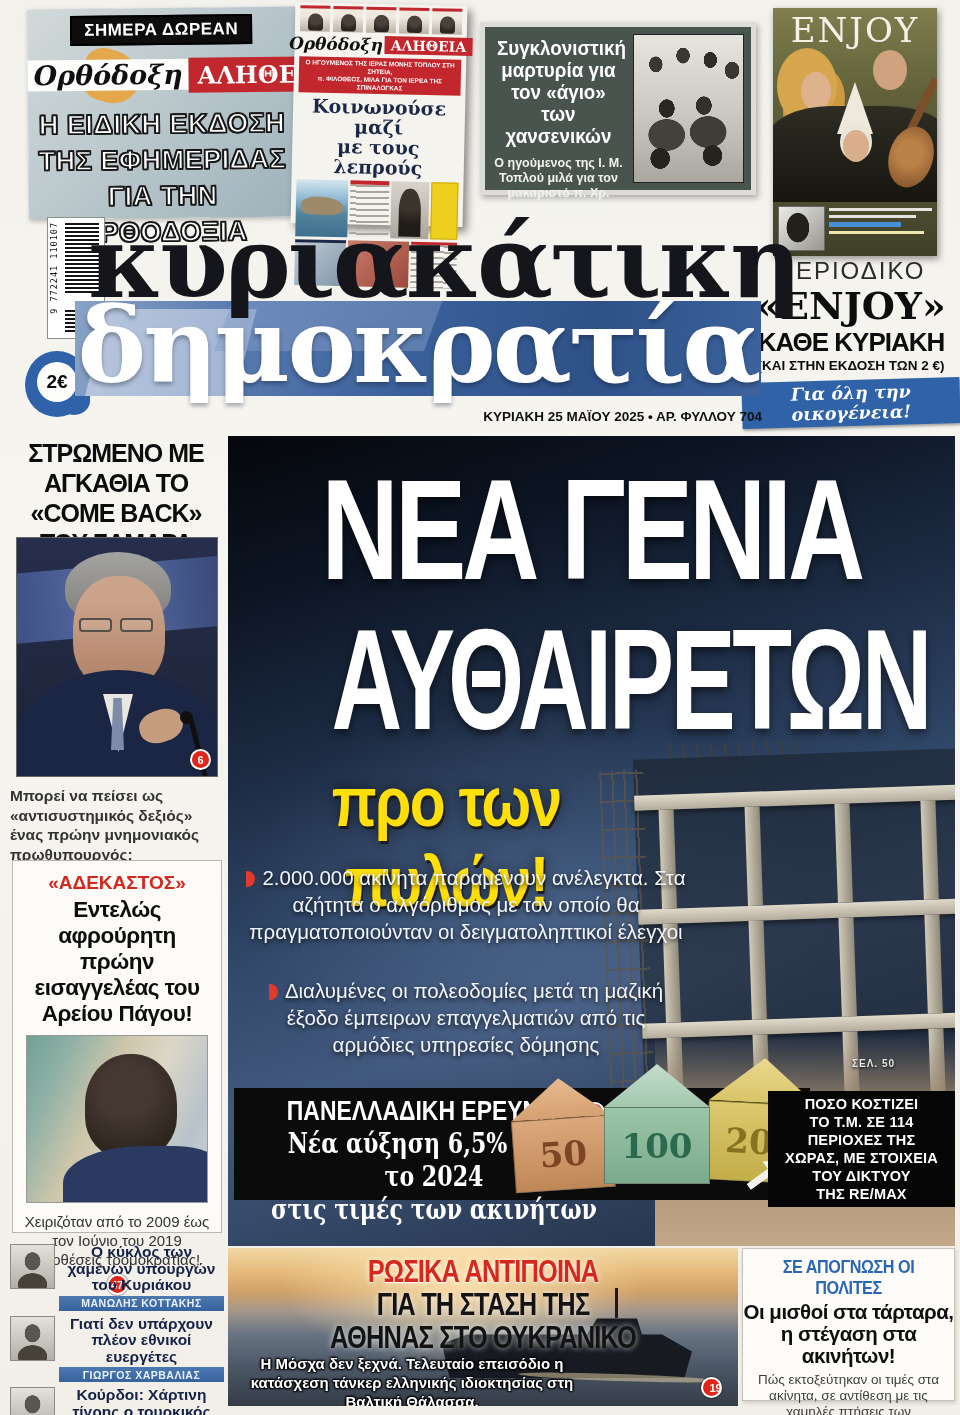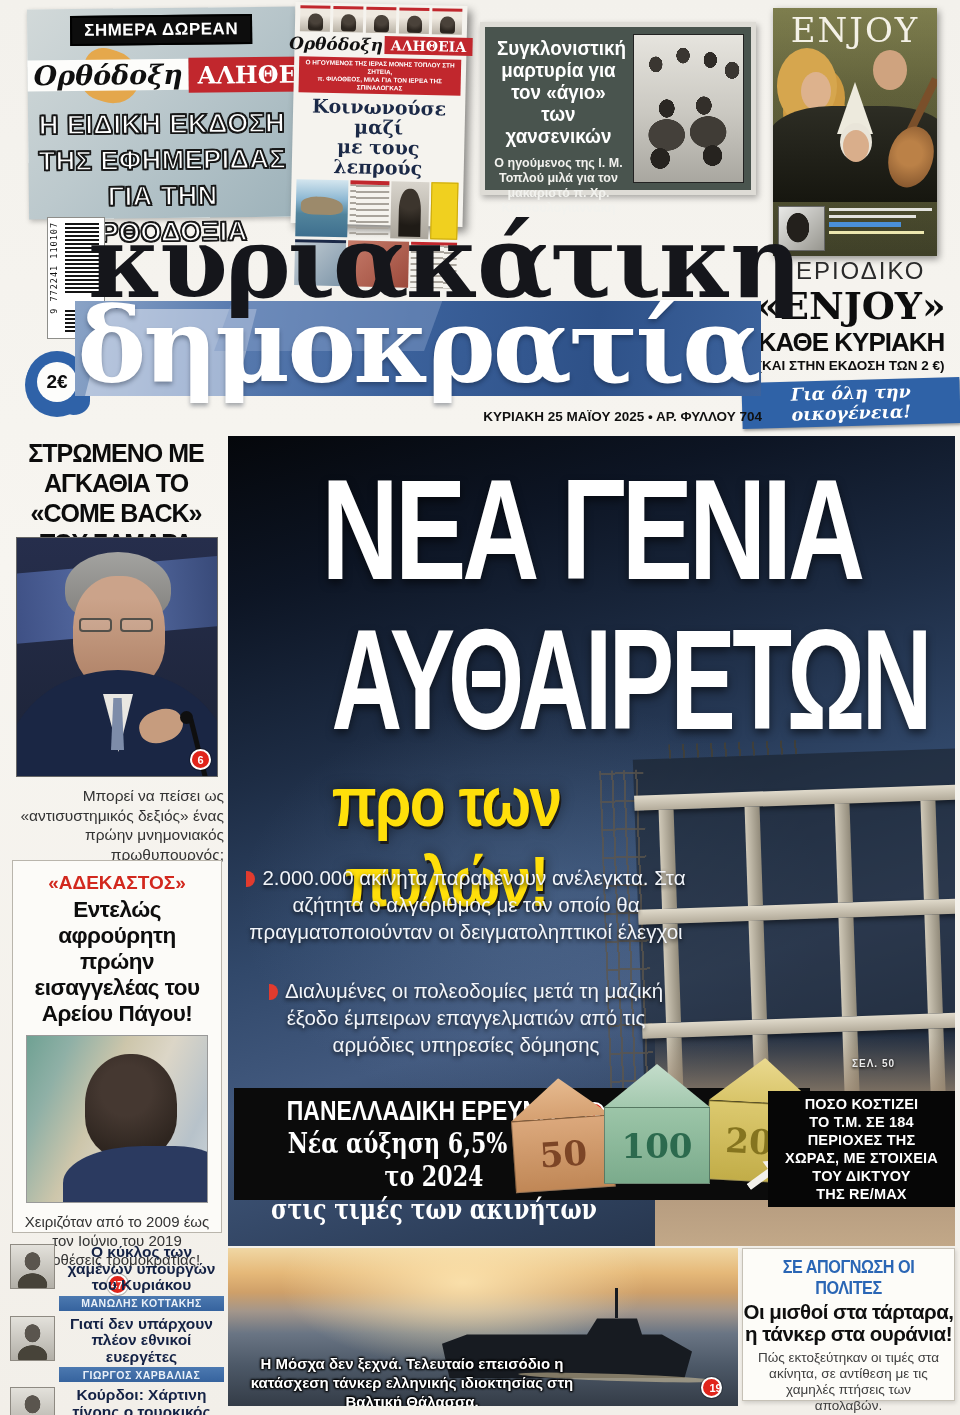--- a/index.html
+++ b/index.html
@@ -155,22 +155,22 @@
   .lens { position:absolute; top:80px; width:33px; height:14px; border:2.5px solid #53504a; border-radius:4px; background:rgba(255,255,255,.12); }
   .lensL { left:62px; } .lensR { left:103px; }
   .sam-suit { position:absolute; left:-12px; bottom:-14px; width:226px; height:120px; background:#1a2644;
               border-radius:55% 55% 0 0 / 90% 90% 0 0; }
   .sam-shirt { position:absolute; left:86px; bottom:24px; width:30px; height:58px; background:#e9e7e2;
                clip-path:polygon(0 0,100% 0,52% 100%); }
   .sam-tie { position:absolute; left:94px; bottom:26px; width:13px; height:52px; background:#7d8ca9; clip-path:polygon(18% 0,82% 0,100% 100%,0 100%); }
   .sam-hand { position:absolute; right:34px; bottom:34px; width:44px; height:32px; background:#c69c7e; border-radius:45%; transform:rotate(-18deg); }
   .sam-mic { position:absolute; right:16px; bottom:-6px; width:5px; height:64px; background:#0f0f0f; transform:rotate(-14deg); }
   .sam-micH { position:absolute; right:24px; bottom:52px; width:13px; height:13px; background:#0f0f0f; border-radius:50%; }
-  .sam-cap { position:absolute; left:10px; top:786px; width:214px; text-align:right;
-             font-size:15.5px; line-height:19.5px; color:#333; font-weight:400; }
+  .sam-cap { position:absolute; left:10px; top:786px; width:214px; text-align:left;
+             font-size:15.5px; line-height:19.5px; color:#333; font-weight:700; }
 
   .adk { position:absolute; left:12px; top:860px; width:210px; height:373px; background:#fcfbf8;
          border:1px solid #b9b5ac; text-align:center; }
   .adk-label { margin-top:11px; color:#d2281e; font-weight:bold; font-size:19px; }
   .adk-h { font-weight:bold; font-size:22.5px; line-height:26px; letter-spacing:-.5px; color:#0d0d0d; margin:3px 6px 0; }
   .adk-photo { position:relative; width:182px; height:168px; margin:8px auto 0; border:1px solid #999; overflow:hidden;
                background:linear-gradient(115deg,#6fa193 0%,#8fb0a6 18%,#cdc6ab 40%,#dcd6c7 58%,#b7c2ca 82%,#cfd6da 100%); }
   .adk-head { position:absolute; left:58px; top:18px; width:92px; height:104px;
               background:radial-gradient(circle at 45% 35%,#453831 30%,#2e251f 75%); border-radius:48% 48% 40% 40%; }
   .adk-sh { position:absolute; left:36px; bottom:-18px; width:160px; height:74px; background:#2b3a60; border-radius:50% 30% 0 0; }
@@ -491,39 +491,44 @@
         <div class="house h200">
           <div class="roof"></div>
           <div class="hbody">200</div>
         </div>
         <div class="arrow"></div>
       </div>
     </div>
 
     <div class="remax">
       <div>ΠΟΣΟ ΚΟΣΤΙΖΕΙ</div>
-      <div>ΤΟ Τ.Μ. ΣΕ 184</div>
+      <div>ΤΟ Τ.Μ. ΣΕ 114</div>
       <div>ΠΕΡΙΟΧΕΣ ΤΗΣ</div>
       <div>ΧΩΡΑΣ, ΜΕ ΣΤΟΙΧΕΙΑ</div>
       <div>ΤΟΥ ΔΙΚΤΥΟΥ</div>
       <div>ΤΗΣ RE/MAX</div>
     </div>
   </div>
 
   <div class="tank">
     <div class="tk-mast"></div>
     <div class="tk-hull"></div>
     <div class="tk-wake"></div>
+    <div class="tk-h">
+      <span class="r">ΡΩΣΙΚΑ ΑΝΤΙΠΟΙΝΑ</span>
+      <span class="b">ΓΙΑ ΤΗ ΣΤΑΣΗ ΤΗΣ</span>
+      <span class="b">ΑΘΗΝΑΣ ΣΤΟ ΟΥΚΡΑΝΙΚΟ</span>
+    </div>
     <div class="tk-cap">Η Μόσχα δεν ξεχνά. Τελευταίο επεισόδιο η κατάσχεση τάνκερ ελληνικής ιδιοκτησίας στη Βαλτική Θάλασσα.</div>
     <span class="badge abs" style="right:16px;bottom:8px;padding-left:8px;">19</span>
   </div>
 
   <div class="desp">
     <div class="desp-k">ΣΕ ΑΠΟΓΝΩΣΗ ΟΙ ΠΟΛΙΤΕΣ</div>
     <div class="desp-h">
       <div>Οι μισθοί στα τάρταρα,</div>
-      <div>η τάνκερ στα ουράνια!</div>
+      <div>η στέγαση στα ακινήτων!</div>
     </div>
     <div class="desp-t">Πώς εκτοξεύτηκαν οι τιμές στα ακίνητα, σε αντίθεση με τις χαμηλές πτήσεις των απολαβών.</div>
 
   </div>
 
 </div>
 
 </body></html>

